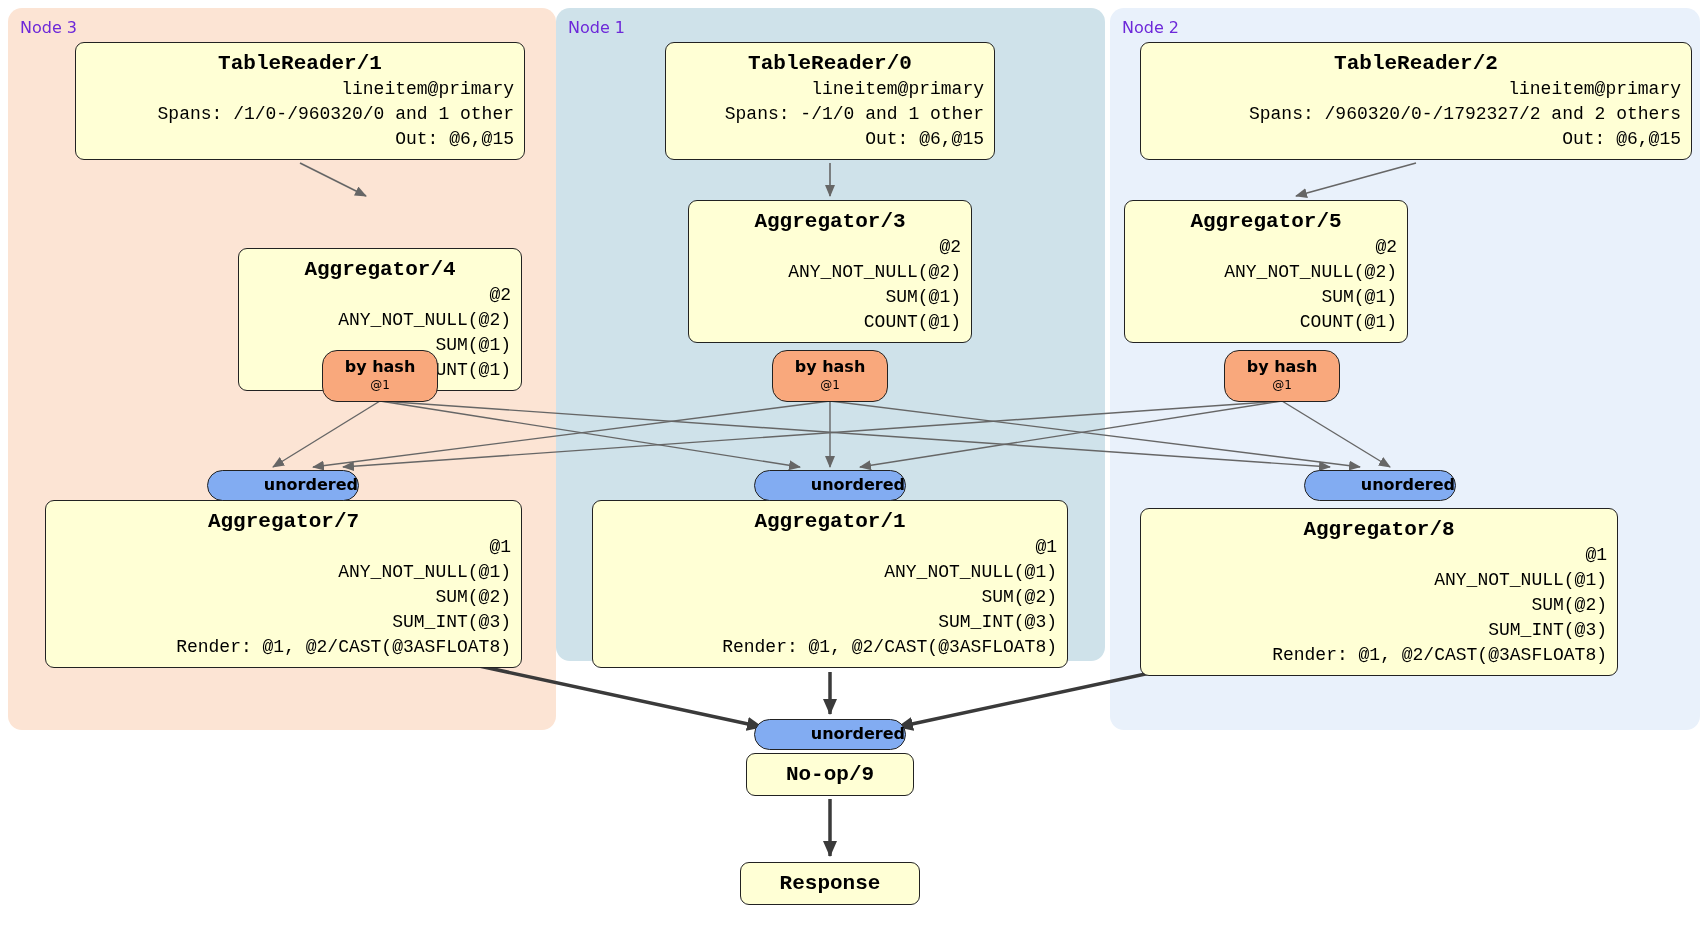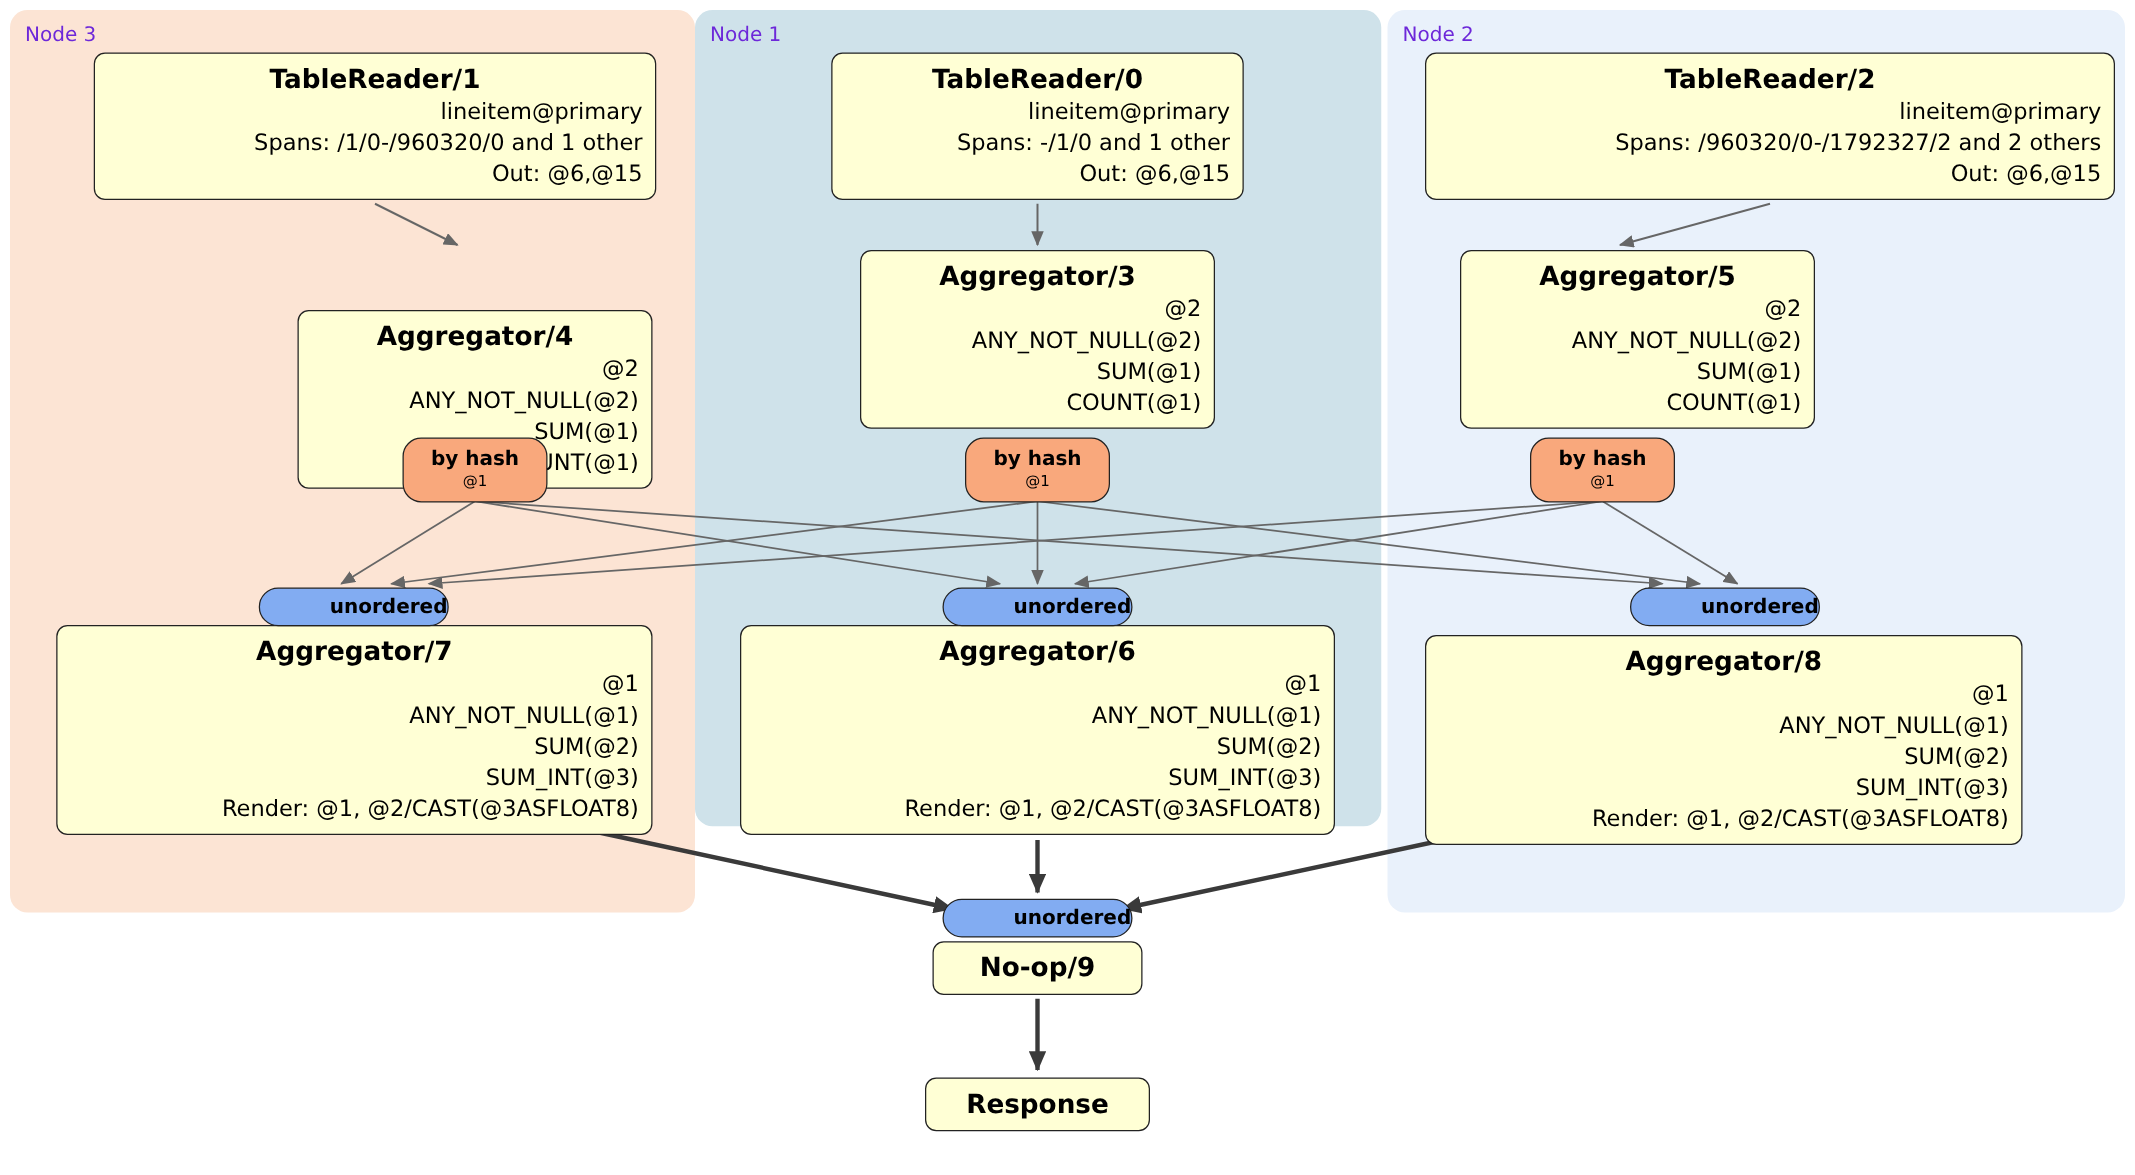--- a/index.html
+++ b/index.html
@@ -12,21 +12,21 @@
   .edges{position:absolute;left:0;top:0;z-index:2;}
   .e-mid{stroke:var(--edge-thin,#666);stroke-width:1.6;}
   .e-thin{stroke:var(--edge-thin,#666);stroke-width:1.4;}
   .e-thick{stroke:var(--edge-thick,#3a3a3a);stroke-width:3.5;}
   .ah-thin{fill:var(--edge-thin,#666);}
   .ah-thick{fill:var(--edge-thick,#3a3a3a);}
   .proc{
     position:absolute;z-index:3;box-sizing:border-box;
     background:var(--box-bg,#ffffd5);
     border:1.5px solid var(--box-border,#222);
-    border-radius:9px;padding:7px 10px;text-align:center;
+    border-radius:9px;padding:7px 10px;text-align:center;font-family:Liberation Mono, monospace;
   }
   .proc-title{font-weight:bold;font-size:21px;line-height:27px;}
   .proc-line{font-size:18px;line-height:25px;text-align:right;}
   .hash-pill{
     position:absolute;z-index:4;box-sizing:border-box;height:52px;
     background:var(--hash-pill-bg,#f9a87c);
     border:1.5px solid var(--box-border,#222);
     border-radius:15px;text-align:center;padding-top:6px;
   }
   .hash-label{font-weight:bold;font-size:16px;line-height:20px;}
@@ -111,21 +111,21 @@
     <div class="proc-line">SUM(@1)</div>
     <div class="proc-line">COUNT(@1)</div>
   </div>
   <div class="proc" style="left:688px;top:200px;width:284px;">
     <div class="proc-title">Aggregator/3</div>
     <div class="proc-line">@2</div>
     <div class="proc-line">ANY_NOT_NULL(@2)</div>
     <div class="proc-line">SUM(@1)</div>
     <div class="proc-line">COUNT(@1)</div>
   </div>
-  <div class="proc" style="left:1168px;top:200px;width:284px;">
+  <div class="proc" style="left:1124px;top:200px;width:284px;">
     <div class="proc-title">Aggregator/5</div>
     <div class="proc-line">@2</div>
     <div class="proc-line">ANY_NOT_NULL(@2)</div>
     <div class="proc-line">SUM(@1)</div>
     <div class="proc-line">COUNT(@1)</div>
   </div>
 
   <div class="hash-pill" style="left:322px;top:350px;width:116px;">
     <div class="hash-label">by hash</div>
     <div class="hash-sub">@1</div>
@@ -145,21 +145,21 @@
 
   <div class="proc" style="left:45px;top:500px;width:477px;">
     <div class="proc-title">Aggregator/7</div>
     <div class="proc-line">@1</div>
     <div class="proc-line">ANY_NOT_NULL(@1)</div>
     <div class="proc-line">SUM(@2)</div>
     <div class="proc-line">SUM_INT(@3)</div>
     <div class="proc-line">Render: @1, @2/CAST(@3ASFLOAT8)</div>
   </div>
   <div class="proc" style="left:592px;top:500px;width:476px;">
-    <div class="proc-title">Aggregator/6</div>
+    <div class="proc-title">Aggregator/1</div>
     <div class="proc-line">@1</div>
     <div class="proc-line">ANY_NOT_NULL(@1)</div>
     <div class="proc-line">SUM(@2)</div>
     <div class="proc-line">SUM_INT(@3)</div>
     <div class="proc-line">Render: @1, @2/CAST(@3ASFLOAT8)</div>
   </div>
   <div class="proc" style="left:1140px;top:508px;width:478px;">
     <div class="proc-title">Aggregator/8</div>
     <div class="proc-line">@1</div>
     <div class="proc-line">ANY_NOT_NULL(@1)</div>

